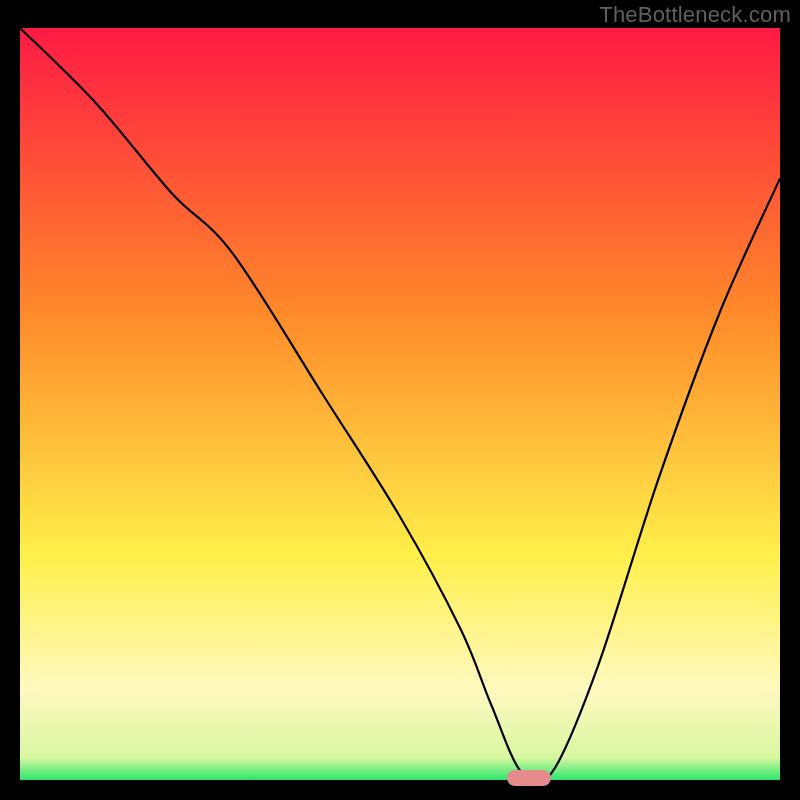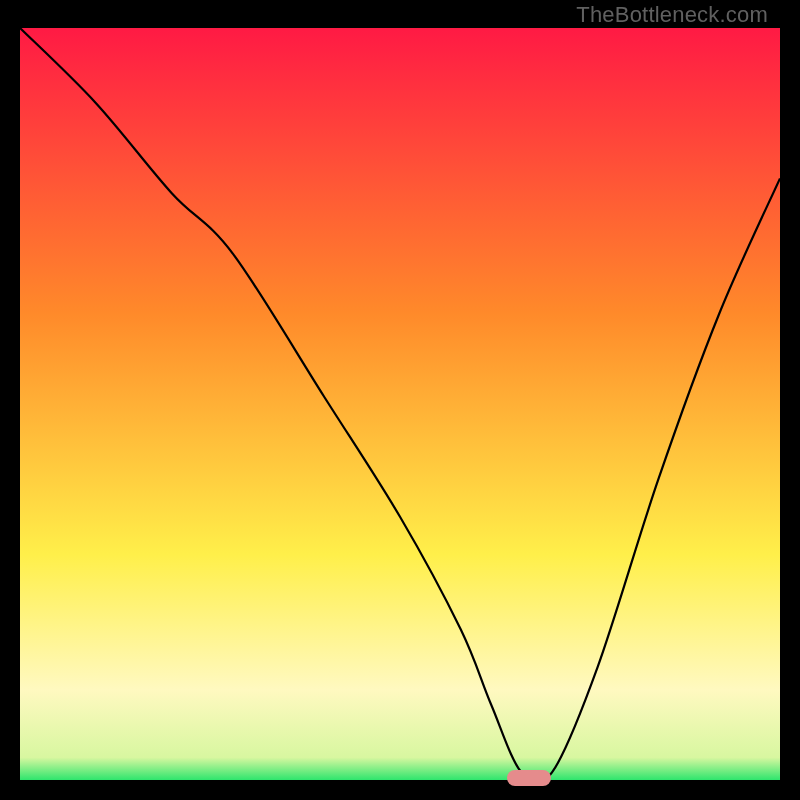--- a/index.html
+++ b/index.html
@@ -13,21 +13,21 @@
   }
   .frame {
     position: relative;
     width: 800px;
     height: 800px;
     background: #000;
   }
   .watermark {
     position: absolute;
     top: 2px;
-    right: 32px;
+    right: 9px;
     color: #606060;
     font-size: 22px;
     letter-spacing: 0.2px;
     font-weight: 400;
   }
   .plot {
     position: absolute;
     left: 20px;
     top: 28px;
     width: 760px;

